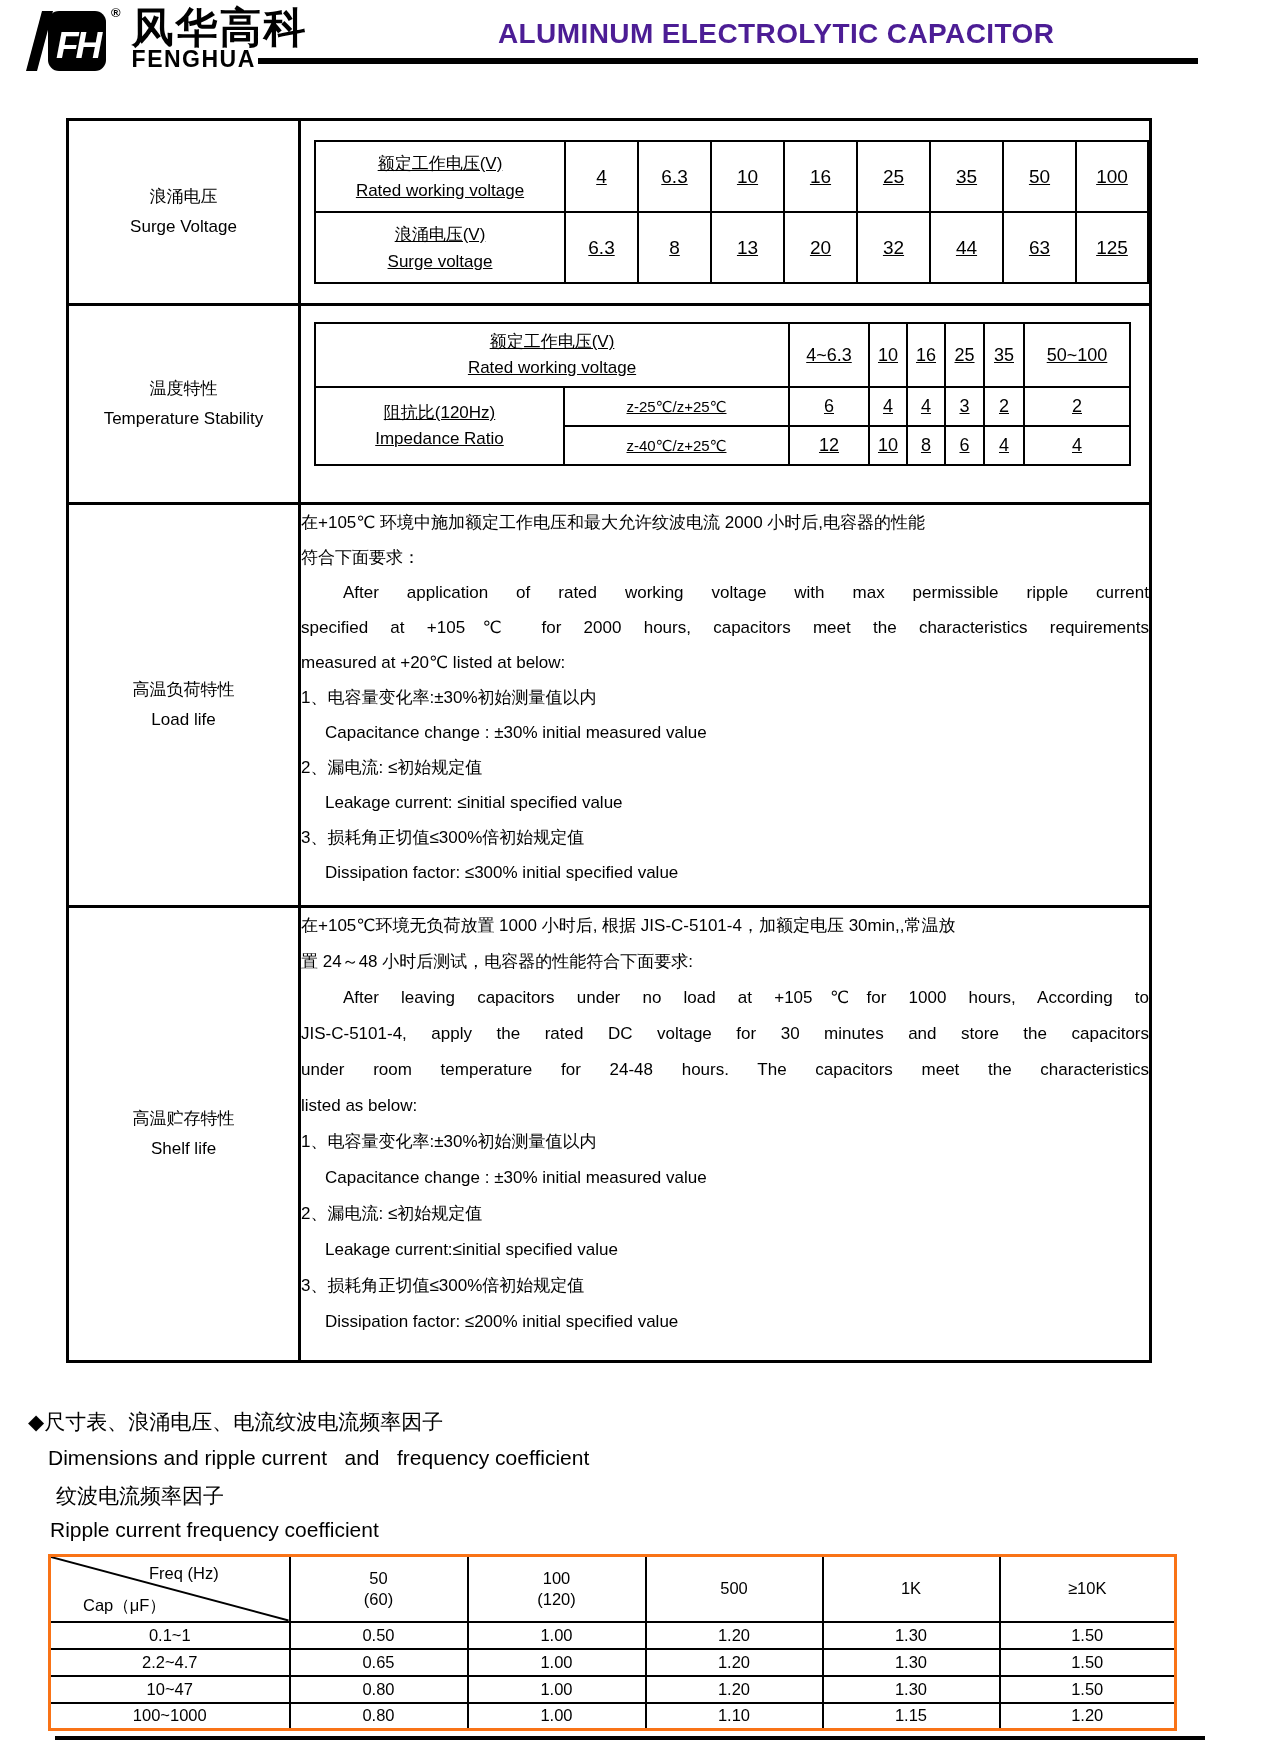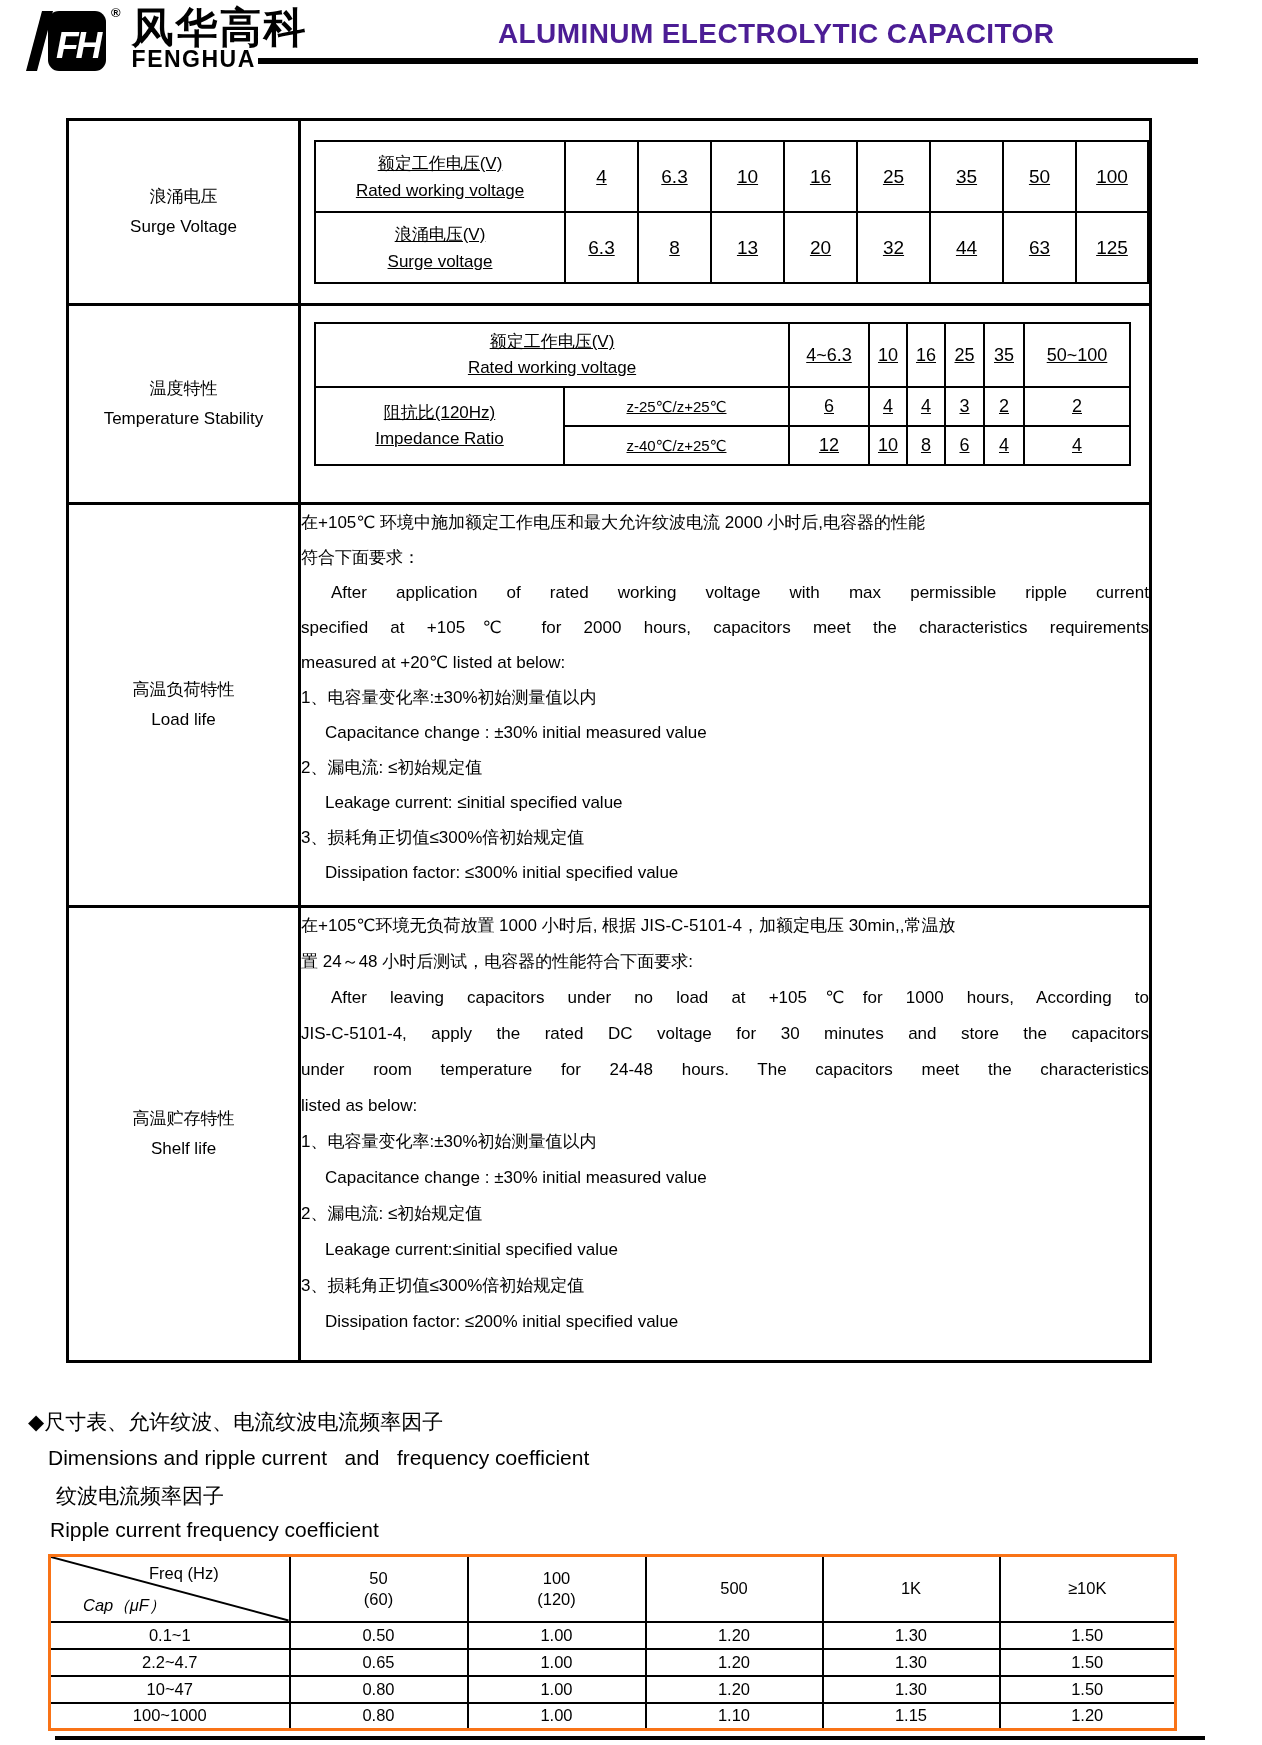--- a/index.html
+++ b/index.html
@@ -39,39 +39,39 @@
   .temp-table { width:815px; margin-bottom:20px; }
   .temp-table .hA { height:64px; }
   .temp-table .hB { height:39px; }
   .temp-table th { font-size:17px; line-height:26px; }
   .temp-table td { font-size:18px; }
   .temp-table td.zlab { font-size:15px; }
 
   .textcell { padding:12px 12px 0 14px; vertical-align:top !important; }
   .tl { font-size:17px; line-height:35px; white-space:nowrap; }
   .r4 .tl { line-height:36px; }
-  .ind { text-indent:30px; }
+  .ind { text-indent:30px;padding-left:12px; }
   .sub { padding-left:24px; }
   .just { white-space:normal; text-align:justify; text-align-last:justify; }
 
   
   .sec-h1 { position:absolute; left:28px; top:1408px; font-size:21px; white-space:nowrap; }
   .sec-h2 { position:absolute; left:48px; top:1446px; font-size:21px; white-space:pre; }
   .sec-h3 { position:absolute; left:56px; top:1482px; font-size:21px; white-space:nowrap; }
   .sec-h4 { position:absolute; left:50px; top:1518px; font-size:21px; white-space:nowrap; }
 
   
   .freq-table { position:absolute; left:48px; top:1554px; width:1126px; table-layout:fixed; border:3px solid #f97316; }
   .freq-table td, .freq-table th { border:2px solid #000; text-align:center; vertical-align:middle; font-weight:normal; padding:0; font-size:16.5px; line-height:21px; }
   .fhead { height:66px; }
   .fdata { height:27px; }
   .corner { position:relative; }
   .corner svg { position:absolute; left:0; top:0; width:100%; height:100%; }
   .freq-label { position:absolute; top:6px; left:98px; font-size:16.5px; }
-  .cap-label { position:absolute; bottom:5px; left:32px; font-size:16.5px;font-style:italic; }
+  .cap-label { position:absolute; bottom:5px; left:32px; font-size:16.5px; }
 
   .footer-rule { position:absolute; left:55px; top:1736px; width:1150px; height:4px; background:#000; }
 </style>
 </head>
 <body>
 
 <div>
 
   <div class="logo">
     <svg class="logo-glyph" width="84" height="66" viewBox="0 0 84 66">
@@ -239,21 +239,21 @@
         <div class="tl sub">Capacitance change : ±30% initial measured value</div>
         <div class="tl">2、漏电流: ≤初始规定值</div>
         <div class="tl sub">Leakage current:≤initial specified value</div>
         <div class="tl">3、损耗角正切值≤300%倍初始规定值</div>
         <div class="tl sub">Dissipation factor: ≤200% initial specified value</div>
       </td>
     </tr>
     </tbody>
   </table>
 
-  <div class="sec-h1">◆尺寸表、允许纹波、电流纹波电流频率因子</div>
+  <div class="sec-h1">◆尺寸表、浪涌电压、电流纹波电流频率因子</div>
   <div class="sec-h2">Dimensions and ripple current   and   frequency coefficient</div>
   <div class="sec-h3">纹波电流频率因子</div>
   <div class="sec-h4">Ripple current frequency coefficient</div>
 
   <table class="freq-table">
     <colgroup>
         <col style="width:240px">
         <col style="width:178px">
         <col style="width:178px">
         <col style="width:177px">

